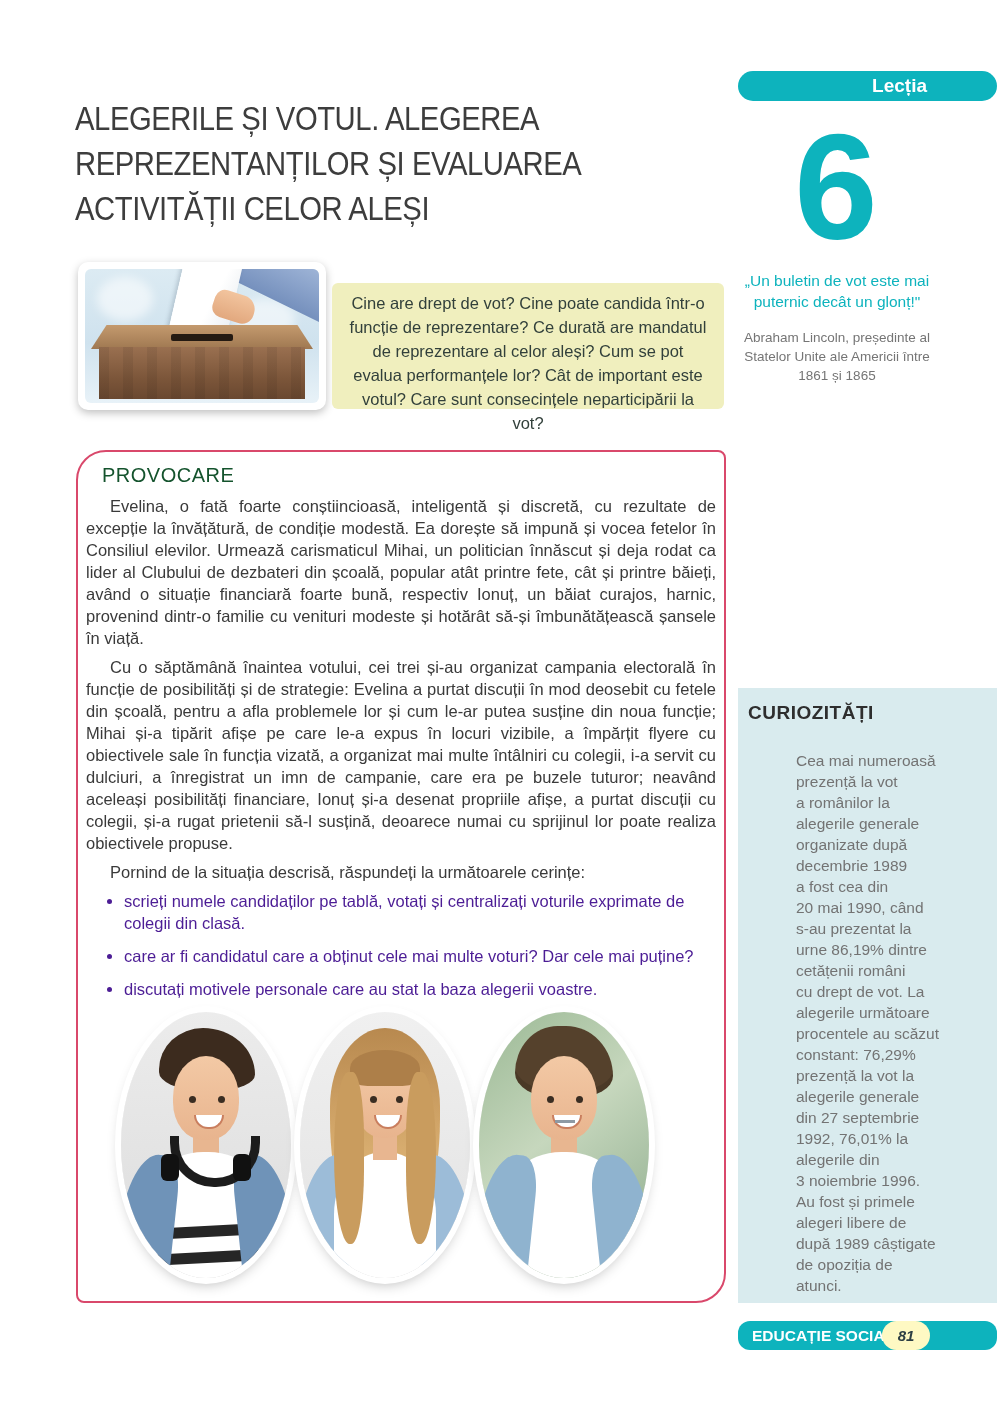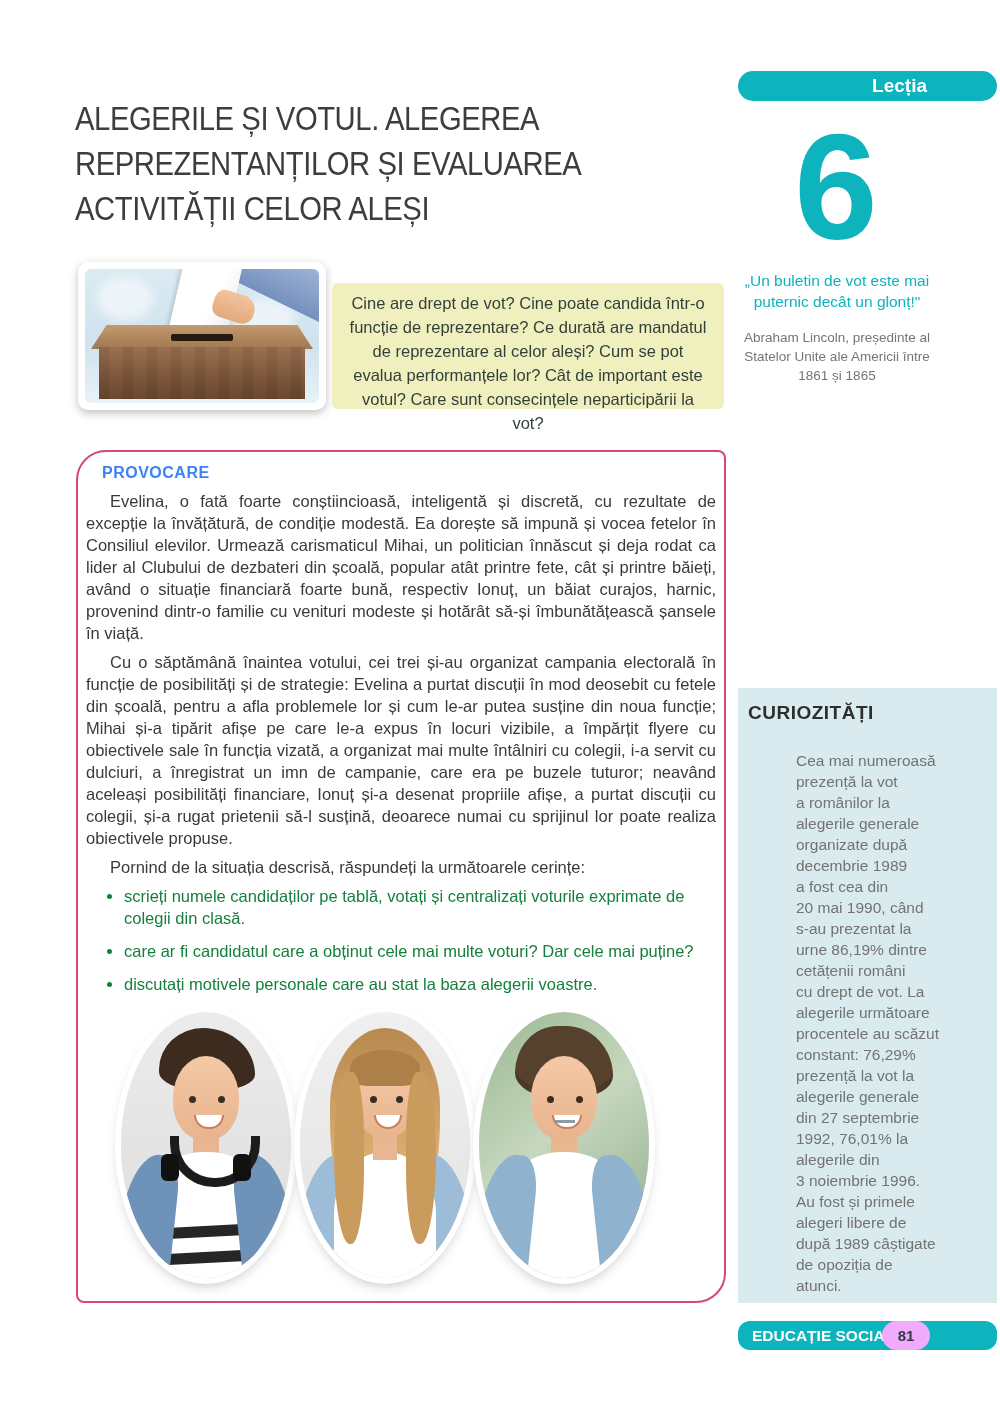--- a/index.html
+++ b/index.html
@@ -45,24 +45,24 @@
     background:linear-gradient(180deg,#f2c49e,#e2a87e);border-radius:10px 14px 12px 10px;}
 
   
   .intro-box{position:absolute;left:332px;top:283px;width:392px;height:126px;box-sizing:border-box;
     background:#f0efbe;border-radius:6px;display:flex;align-items:flex-start;
     padding:8px 14px;text-align:center;font-size:16.5px;line-height:24px;color:#32403b;}
 
   
   .provocare{position:absolute;left:76px;top:450px;width:650px;height:853px;box-sizing:border-box;
     border:2.5px solid #d9486b;border-radius:30px 8px 30px 8px;padding:8px 8px 0 8px;}
-  .prov-heading{color:#3b82f6;font-size:16px;font-weight:700;letter-spacing:.5px;margin:4px 0 8px 16px;}
+  .prov-heading{color:#14532d;font-size:20px;font-weight:400;letter-spacing:.5px;margin:4px 0 8px 16px;}
   .prov-p{font-size:16.5px;line-height:22px;text-align:justify;text-indent:24px;margin:0 0 7px 0;color:#3a3a3a;}
   .prov-list{margin:2px 0 0 0;padding-left:38px;}
-  .prov-list li{font-size:16.5px;line-height:22px;margin-bottom:11px;color:#15803d;}
+  .prov-list li{font-size:16.5px;line-height:22px;margin-bottom:11px;color:#4c1d95;}
 
   
   .portraits{position:absolute;left:121px;top:1012px;display:flex;gap:9px;}
   .oval{position:relative;flex:0 0 auto;width:170px;height:266px;border-radius:50%;overflow:hidden;
     box-shadow:0 0 0 6px #fff,0 6px 14px rgba(0,0,0,.28);}
   .oval *{position:absolute;}
   .pv1{background:linear-gradient(180deg,#ececec,#dcdcdc);}
   .pv2{background:linear-gradient(180deg,#f0f0f0,#e2e2e2);}
   .pv3{background:linear-gradient(140deg,#9ab894 0%,#c6d7bd 45%,#8aa98a 100%);}
   .face{top:44px;left:52px;width:66px;height:84px;border-radius:50% 50% 45% 45%;
@@ -111,23 +111,23 @@
     box-sizing:border-box;padding:14px 10px 0 10px;}
   .curio-h{font-size:19px;font-weight:700;color:#2e2e2e;letter-spacing:.5px;margin:0 0 26px 0;}
   .curio-b{font-size:15.5px;line-height:21px;color:#737373;white-space:pre-line;margin-left:48px;}
 
   
   .foot-manual{position:absolute;left:76px;top:1327px;width:649px;text-align:right;
     color:#0db3bd;font-weight:700;font-size:15px;letter-spacing:.2px;}
   .foot-badge{position:absolute;left:738px;top:1321px;width:259px;height:29px;background:#0db3bd;
     border-radius:12px;display:flex;align-items:center;color:#fff;font-weight:700;font-size:15.5px;
     padding-left:14px;box-sizing:border-box;}
-  .foot-page{position:absolute;left:144px;top:0;width:48px;height:29px;background:#f0abfc;
+  .foot-page{position:absolute;left:144px;top:0;width:48px;height:29px;background:#fef9c3;
     border-radius:14.5px;display:flex;align-items:center;justify-content:center;
-    color:#2c3e43;font-size:15px;font-weight:700;}
+    color:#2c3e43;font-size:15px;font-weight:700;font-style:italic;}
 </style>
 </head>
 <body>
 
 <div class="page">
 
   <div class="lesson-title">ALEGERILE ȘI VOTUL. ALEGEREA
 REPREZENTANȚILOR ȘI EVALUAREA
 ACTIVITĂȚII CELOR ALEȘI</div>
 

